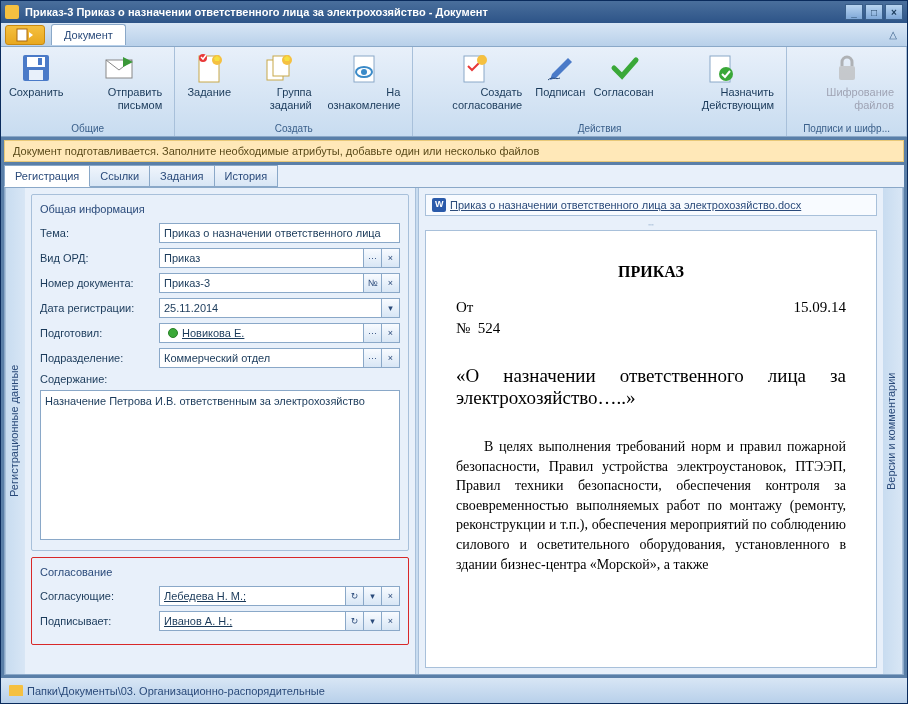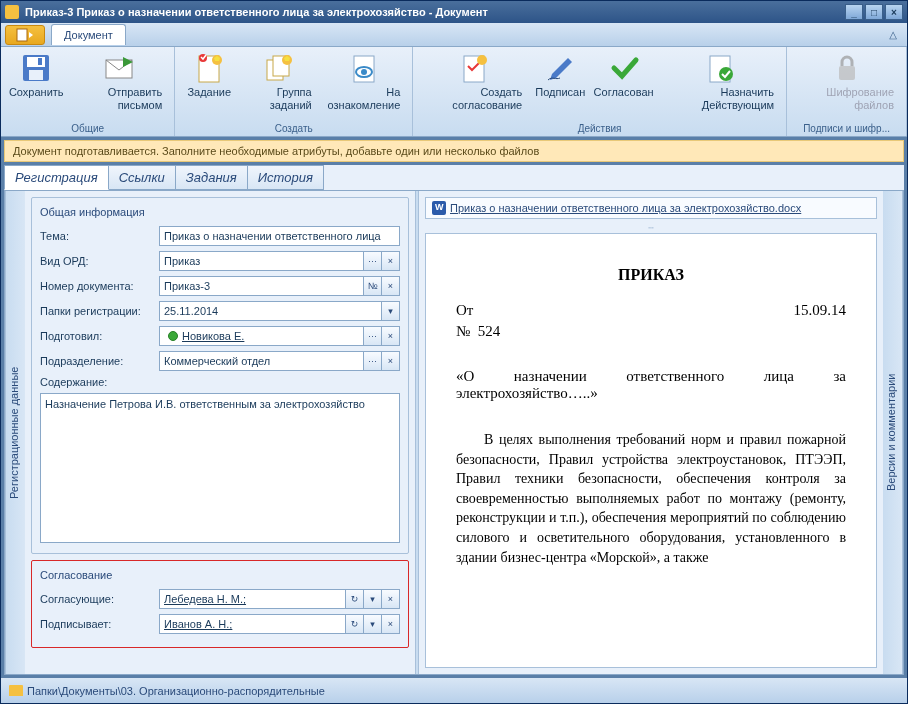--- a/index.html
+++ b/index.html
@@ -22,21 +22,21 @@
   .ribbon-group { border-right: 1px solid #a8c0da; display: flex; flex-direction: column; padding: 2px 6px 0; }
   .ribbon-group-items { flex: 1; display: flex; gap: 4px; align-items: flex-start; }
   .ribbon-group-label { text-align: center; color: #3a5f8a; font-size: 10px; padding: 2px 0; }
   .ribbon-btn { display: flex; flex-direction: column; align-items: center; padding: 3px 6px; min-width: 56px; cursor: pointer; text-align: right; color:#1a3a5a; font-size:11px; line-height:1.2; }
   .ribbon-btn.disabled { color: #889; opacity: 0.7; cursor: default; }
   .ribbon-icon { width: 32px; height: 32px; margin-bottom: 2px; display:flex; align-items:center; justify-content:center; }
   
   .infobar { background: #ffe8b8; border: 1px solid #e8c878; color: #5a4a1a; padding: 4px 8px; margin: 3px; font-size: 11px; }
   
   .tabs { display: flex; background: #e8f0fa; border-bottom: 1px solid #8aa8c8; margin: 0 3px; }
-  .tab { padding: 4px 10px; border: 1px solid #8aa8c8; background: linear-gradient(#f0f5fc,#d8e6f5); margin-right: -1px; cursor:pointer; color:#2a4a7a; font-size:13px;font-style:italic;}
+  .tab { padding: 4px 10px; border: 1px solid #8aa8c8; background: linear-gradient(#f0f5fc,#d8e6f5); margin-right: -1px; cursor:pointer; color:#2a4a7a; font-size:11px;}
   .tab.active { background: #fff; border-bottom: 1px solid #fff; position: relative; z-index: 1; }
   
   .main { flex: 1; display: flex; background: #fff; margin: 0 3px 3px; border: 1px solid #8aa8c8; border-top:none; overflow:hidden;}
   
   .side-tab { width: 20px; background: linear-gradient(90deg,#d8e6f5,#c8dcf0); border-right: 1px solid #a8c0da; writing-mode: vertical-rl; text-align: center; padding: 8px 2px; color:#2a4a7a; font-size:11px; cursor:pointer; transform: rotate(180deg);}
   .side-tab.right { border-left:1px solid #a8c0da; border-right:none; transform: rotate(180deg);}
   
   .form-panel { width: 390px; background: #e8f0fa; padding: 6px; overflow: auto; display:flex; flex-direction:column; gap:6px;}
   .panel-box { border: 1px solid #a8c0da; background: #e8f0fa; padding: 8px; border-radius:2px;}
   .panel-box.highlight { border: 1px solid #d82828; }
@@ -50,21 +50,21 @@
   .textarea { width:100%; height:150px; border:1px solid #8aa8c8; background:#fff; padding:4px; font-size:11px; color:#1a3a5a; resize:none; font-family:inherit;}
   
   .preview-panel { flex: 1; background: #e8f0fa; padding: 6px; display:flex; flex-direction:column; overflow:hidden;}
   .preview-file { display:flex; align-items:center; gap:4px; padding:3px 6px; border:1px solid #a8c0da; background:#f8fbff; color:#2a4a7a; font-size:11px; cursor:pointer; margin-bottom:4px;text-decoration:underline;}
   .word-icon { width:14px; height:14px; background:#2a5aaa; border-radius:2px; position:relative;}
   .word-icon::after { content:"W"; color:#fff; font-size:9px; font-weight:bold; position:absolute; left:3px; top:1px;}
   .preview-doc { flex:1; background:#fff; border:1px solid #a8c0da; padding: 24px 30px; overflow:auto; font-family: 'Times New Roman', serif; font-size: 14px; color:#000;}
   .doc-title { text-align:center; font-weight:bold; font-size:16px; margin: 8px 0 18px;}
   .doc-header { display:flex; justify-content:space-between; margin-bottom:4px; font-size:15px;}
   .doc-num { margin-bottom: 28px; font-size:15px;}
-  .doc-subject { margin-bottom: 28px; font-size:15px; text-align:justify;}
+  .doc-subject { margin-bottom: 28px; font-size:19px; text-align:justify;}
   .doc-body { text-indent: 28px; text-align: justify; font-size:14px; line-height:1.4;}
   
   .splitter { width:4px; background:#c8dcf0; cursor:col-resize; border-left:1px solid #a8c0da; border-right:1px solid #a8c0da;}
   
   .statusbar { background: linear-gradient(#d8e6f5,#b8d0ea); height: 25px; display:flex; align-items:center; padding:0 8px; color:#2a4a7a; font-size:11px; gap:4px;}
   .folder-icon { width:14px; height:11px; background:#f5c040; border-radius:1px 1px 0 0; position:relative;}
   
   .svg-icon { width:32px; height:32px; }
 </style>
 </head>
@@ -252,21 +252,21 @@
         <div class="form-row">
           <div class="form-label">Номер документа:</div>
           <div class="form-input-wrap">
             <input class="form-input" value="Приказ-3" style="">
             <div class="input-btn">№</div>
             <div class="input-btn">×</div>
           </div>
         </div>
 
         <div class="form-row">
-          <div class="form-label">Папки регистрации:</div>
+          <div class="form-label">Дата регистрации:</div>
           <div class="form-input-wrap">
             <input class="form-input" value="25.11.2014" style="">
             <div class="input-btn">▾</div>
           </div>
         </div>
 
         <div class="form-row">
           <div class="form-label">Подготовил:</div>
           <div class="form-input-wrap">
             <div class="form-input" style="display:flex;align-items:center;text-decoration:underline;">

